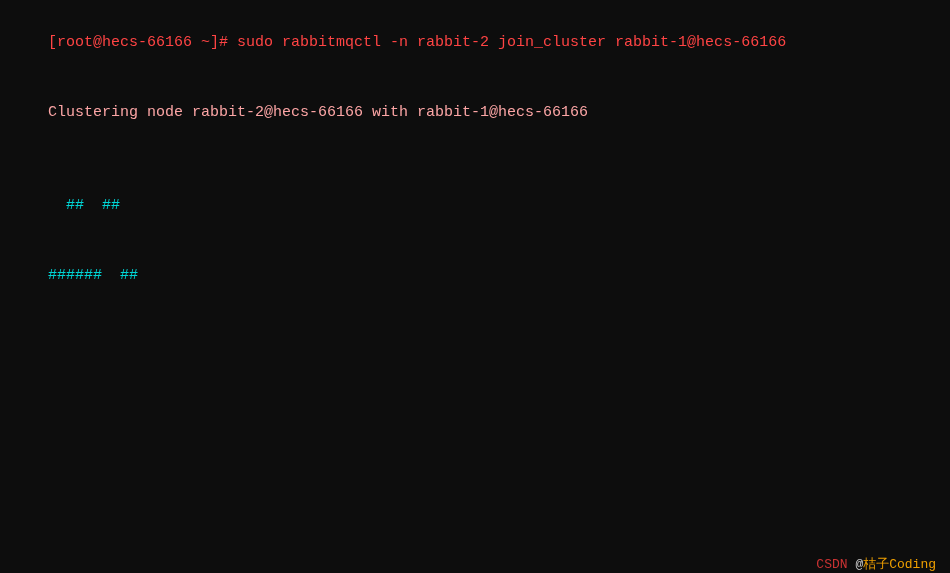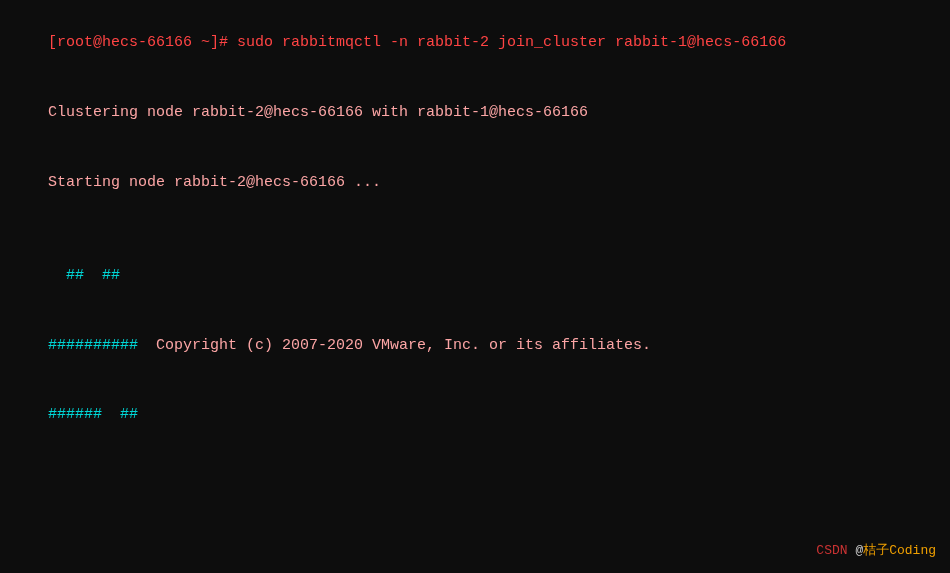--- a/index.html
+++ b/index.html
@@ -47,21 +47,21 @@
       height: 1.55em;
       display: block;
     }
 
     @keyframes blink {
       50% { opacity: 0; }
     }
 
     .watermark {
       position: absolute;
-      bottom: 14px;
+      bottom: 0;
       right: 14px;
       color: #cccccc;
       font-family: 'Courier New', Courier, monospace;
       font-size: 13px;
       text-align: center;
     }
 
     .watermark .csdn {
       color: #cc3333;
     }
@@ -77,34 +77,28 @@
 
   <div class="line">
     <span class="red">[root@hecs-66166 ~]# sudo rabbitmqctl -n rabbit-2 join_cluster rabbit-1@hecs-66166</span>
   </div>
 
   <div class="line">
     <span class="white">Clustering node rabbit-2@hecs-66166 with rabbit-1@hecs-66166</span>
   </div>
 
 
-  <div class="line">
-    <span class="white">Starting node rabbit-2@hecs-66166 ...</span>
-  </div>
 
   <span class="empty-line"></span>
 
 
   <div class="line">
     <span class="cyan">  ##  ##</span>
   </div>
 
-  <div class="line">
-    <span class="cyan">##########</span><span class="white">  Copyright (c) 2007-2020 VMware, Inc. or its affiliates.</span>
-  </div>
 
   <div class="line">
     <span class="cyan">######  ##</span>
   </div>
 
   <div class="watermark">
     <span class="csdn">CSDN</span><span> @</span><span class="name">桔子Coding</span>
   </div>
 
 </div>

